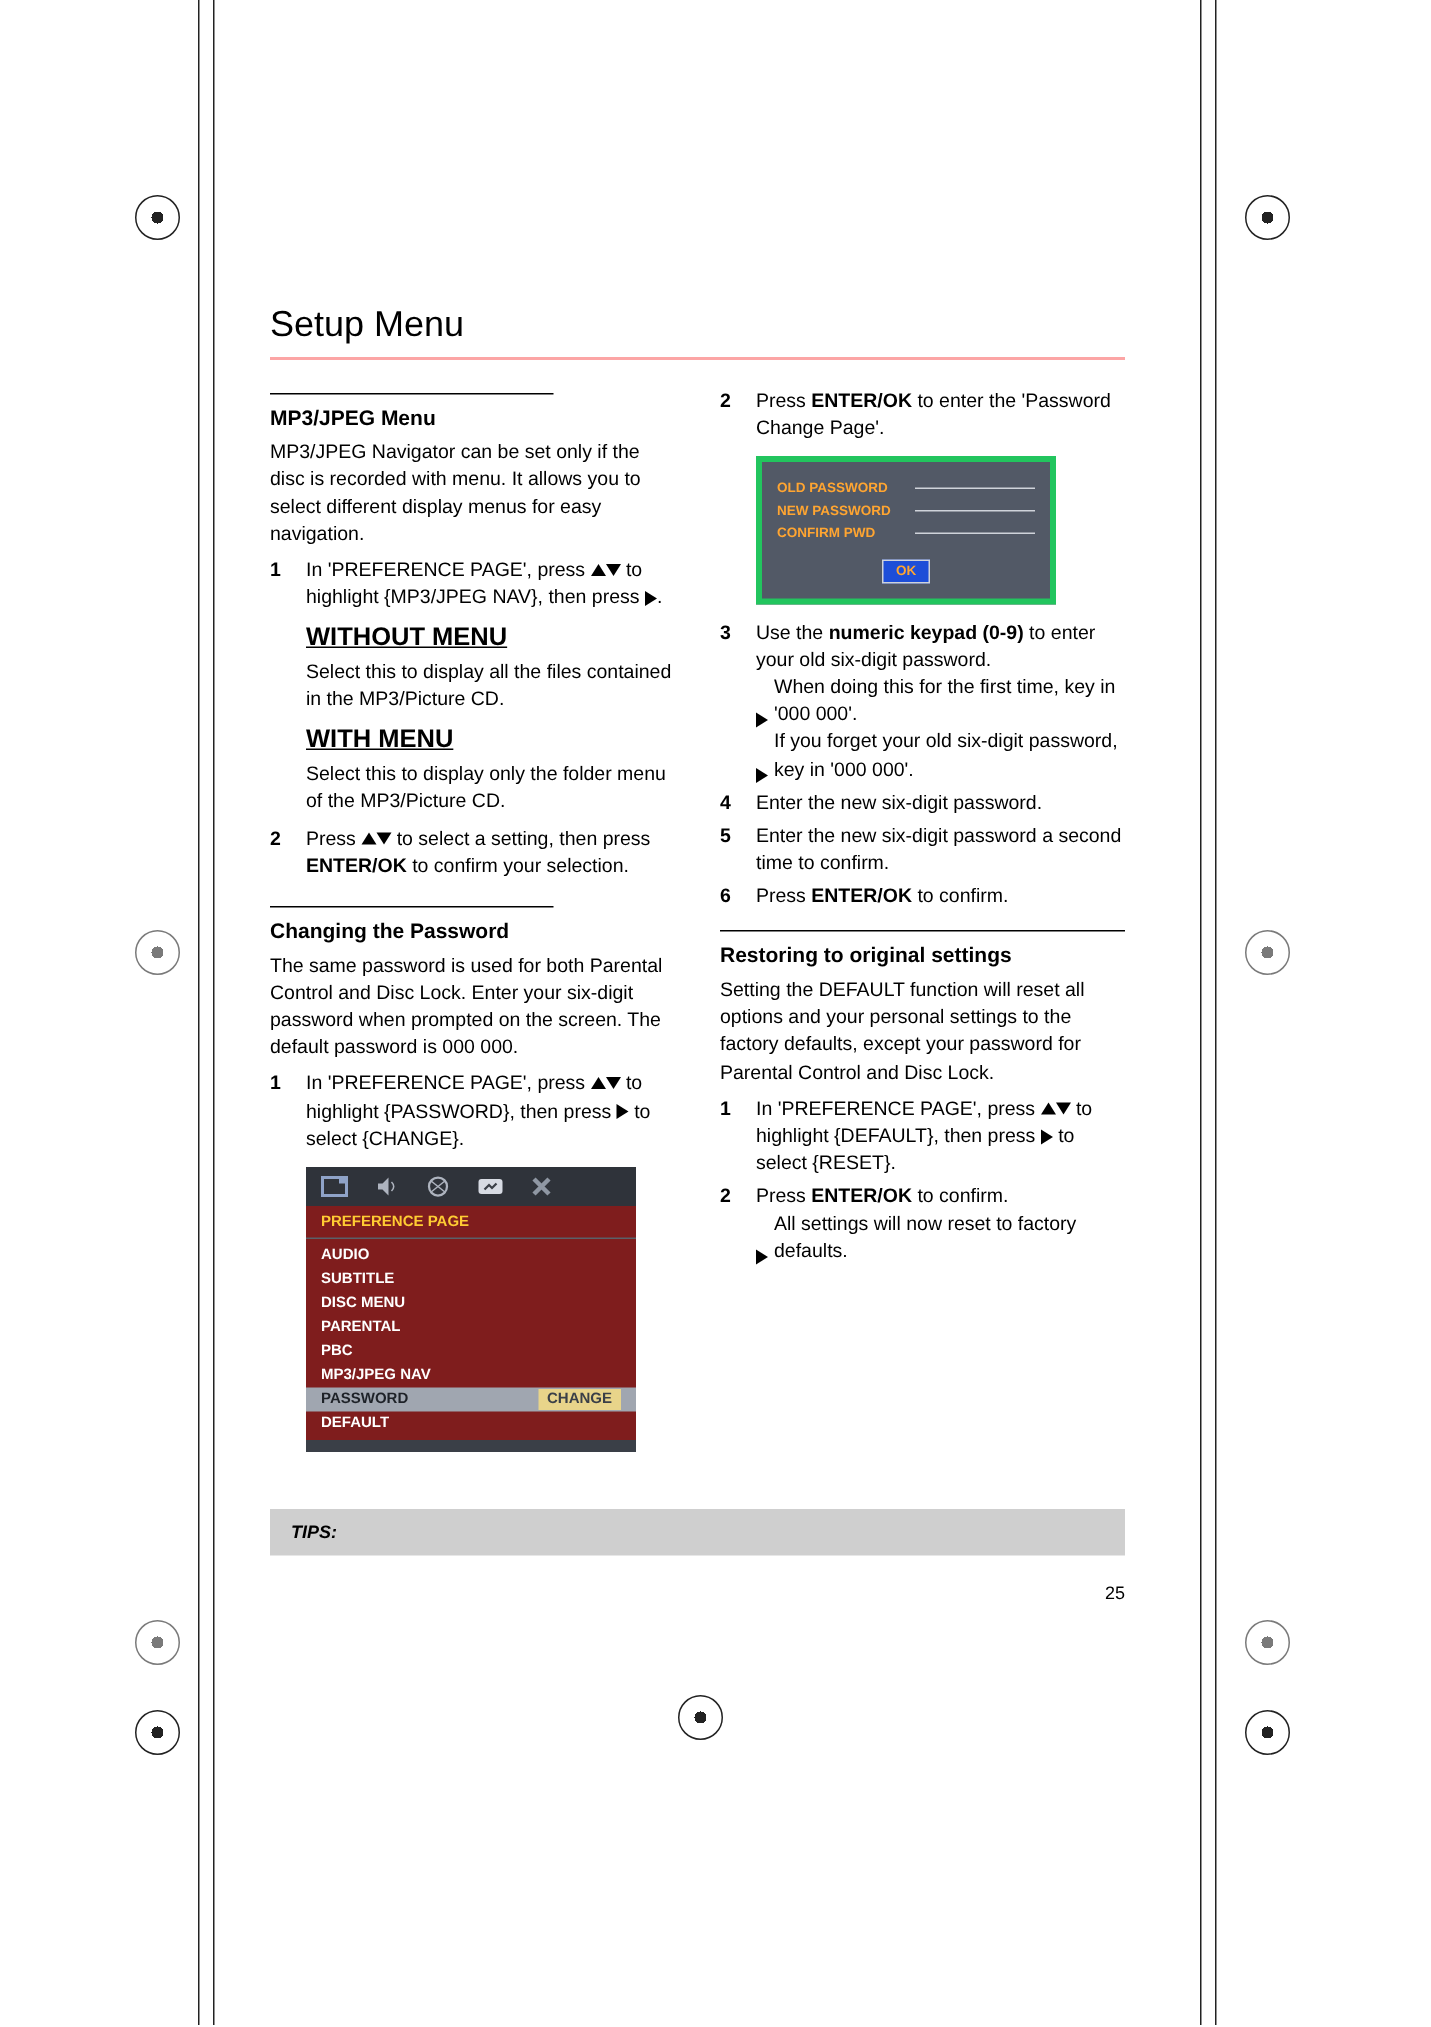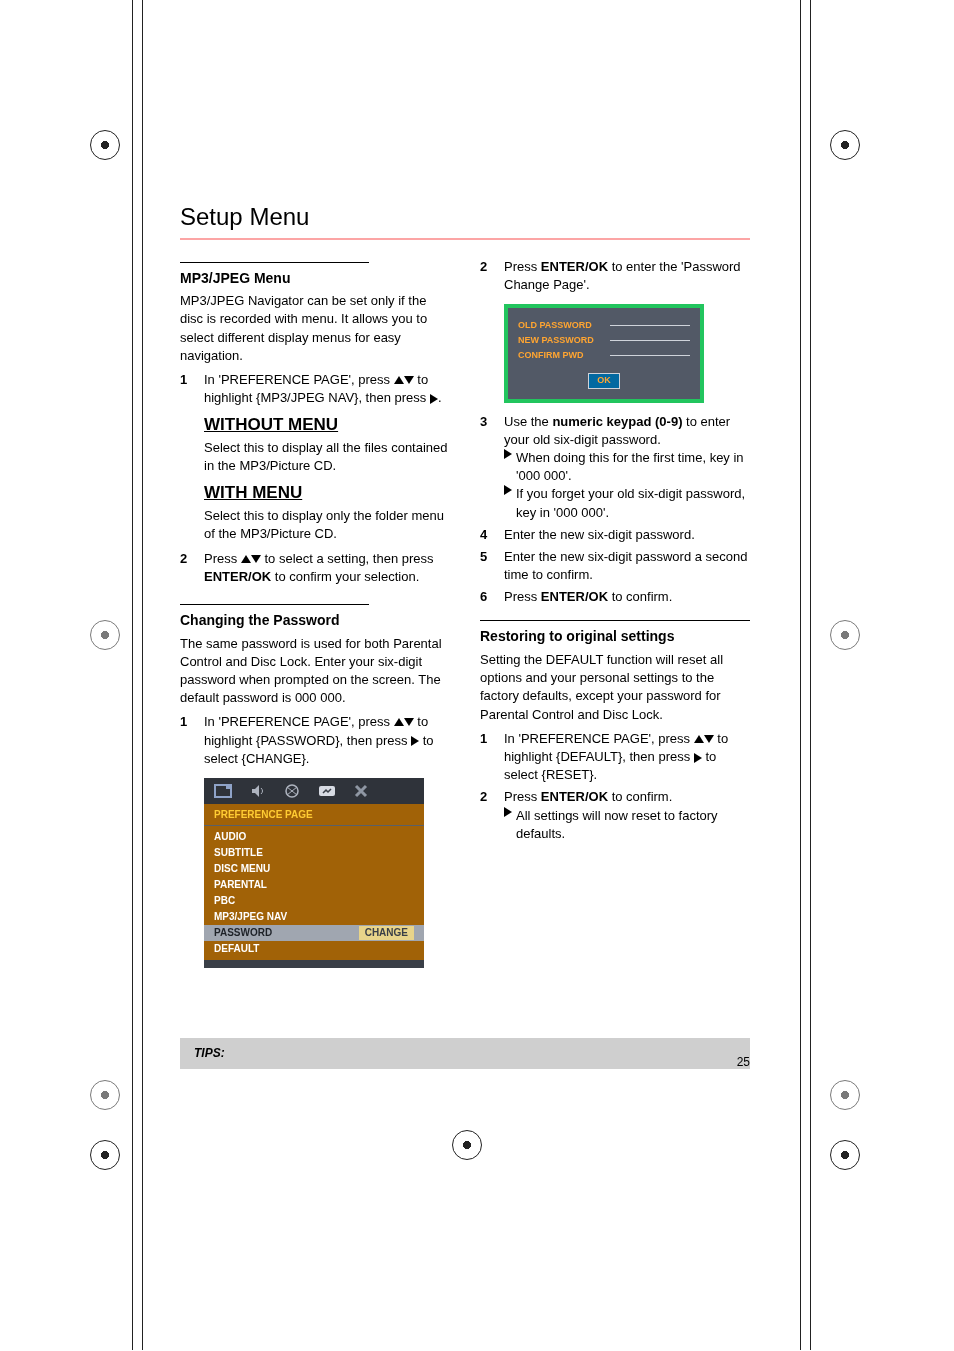--- a/index.html
+++ b/index.html
@@ -51,37 +51,37 @@
     display: flex;
     gap: 10px;
     margin: 4px 0 2px 0;
   }
   .step-n {
     font-weight: bold;
     width: 14px;
     flex-shrink: 0;
   }
   .step-t { flex: 1; }
-  .bullet { display: flex; gap: 4px; margin-left: 0; }
+  .bullet { display: flex; gap: 4px; margin-left: 0; align-items: flex-end; }
   .bullet .arrow { flex-shrink: 0; }
   .uline { font-weight: bold; text-decoration: underline; font-size: 17px; margin: 6px 0 2px 24px; }
   .indent { margin-left: 24px; }
   .arrow {
     display:inline-block; width:0;height:0;
     border-top:5px solid transparent;border-bottom:5px solid transparent;border-left:8px solid #000;
     vertical-align: middle;
   }
   .arrow-left {
     display:inline-block;width:0;height:0;border-top:5px solid transparent;border-bottom:5px solid transparent;border-right:8px solid #000;vertical-align:middle;
   }
   .arrow-up { display:inline-block;width:0;height:0;border-left:5px solid transparent;border-right:5px solid transparent;border-bottom:8px solid #000; }
   .arrow-down { display:inline-block;width:0;height:0;border-left:5px solid transparent;border-right:5px solid transparent;border-top:8px solid #000; }
   
   .osd {
-    background: #a16207;
+    background: #7f1d1d;
     color: #fff;
     width: 220px;
     margin: 10px 0 10px 24px;
     font-size: 10px;
     font-weight: bold;
   }
   .osd-icons {
     display:flex;align-items:center;gap:18px;
     background:#2f333a;
     padding:6px 10px;
@@ -110,27 +110,27 @@
     color:#ffa531;
     font-size:9px;
     font-weight:bold;
     border:4px solid #22c55e;
   }
   .pwd-row { display:flex; align-items:center; height:15px; gap:6px; }
   .pwd-row .lbl { flex:0 0 86px; }
   .pwd-row .line { flex:1; border-bottom:1px solid #cfd3da; height:1px; }
   .pwd-ok { text-align:center; margin-top:10px; }
   .pwd-ok span {
-    display:inline-block;border:1px solid #cfd3da;padding:0 8px 1px 8px;color:#ffa531;background:#0369a1;
+    display:inline-block;border:1px solid #cfd3da;padding:0 8px 1px 8px;color:#ffa531;background:#1d4ed8;
   }
   
   .tips {
     position:absolute;
     left:180px;
-    top:1038px;
+    top:1006px;
     width:570px;
     background:#cfcfcf;
     font-style:italic;
     font-size:12px;
     padding:7px 14px;
     display:flex;
     gap:18px;
   }
   .tips .lbl { font-weight:bold; }
   .page-num {

